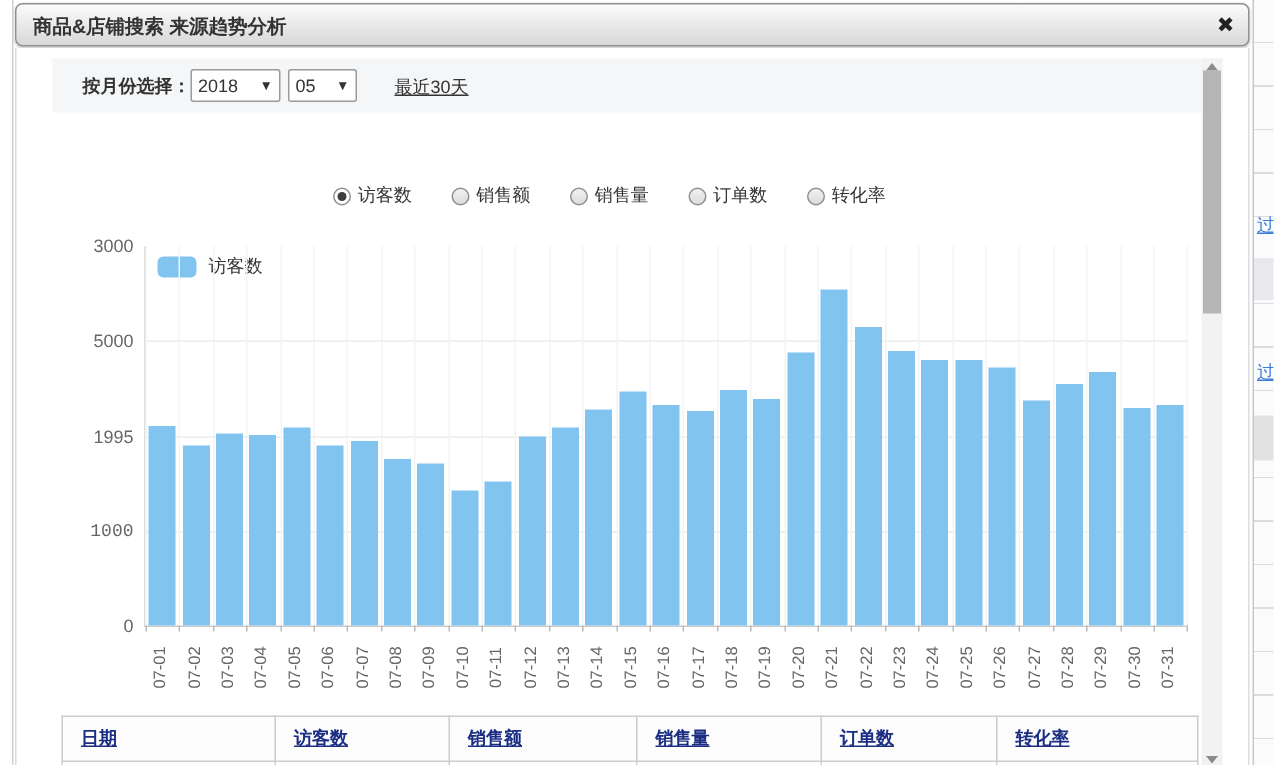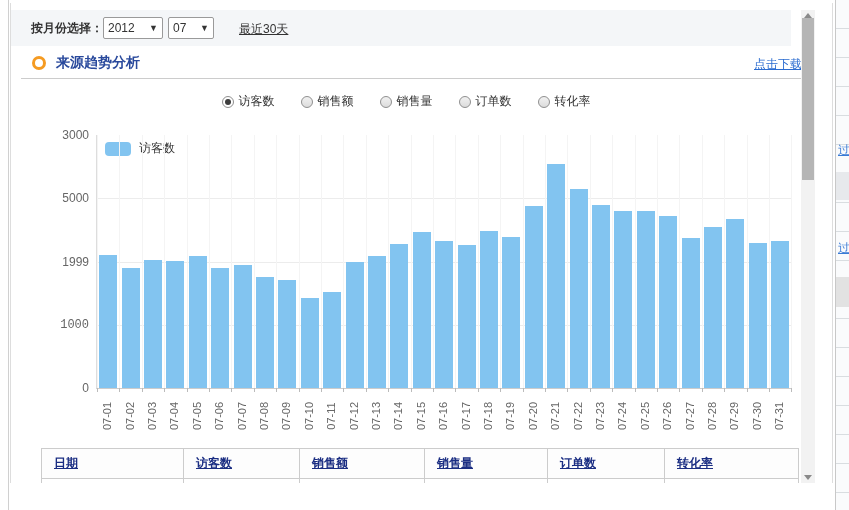--- a/index.html
+++ b/index.html
@@ -29,21 +29,21 @@
   .scrollbar{position:absolute;left:790px;top:7px;width:14px;height:473px;background:#f2f2f2;}
   .sb-arrow{position:absolute;left:0;width:14px;height:12px;}
   .sb-arrow.up{top:0;}
   .sb-arrow.down{bottom:0;}
   .sb-arrow::after{content:"";position:absolute;left:3px;}
   .sb-arrow.up::after{top:3px;border-left:4px solid transparent;border-right:4px solid transparent;border-bottom:5px solid #8a8a8a;}
   .sb-arrow.down::after{top:4px;border-left:4px solid transparent;border-right:4px solid transparent;border-top:5px solid #8a8a8a;}
   .sb-thumb{position:absolute;left:1px;top:8px;width:12px;height:162px;background:#b5b5b5;}
 
   
-  .filter-band{position:absolute;left:0;top:7px;width:780px;height:36px;background:#f4f6f8;}
+  .filter-band{position:absolute;left:24px;top:7px;width:780px;height:36px;background:#f4f6f8;}
   .filter-label{position:absolute;left:20px;top:10px;font-size:12px;font-weight:bold;color:#333;}
   .select{position:absolute;top:7px;height:22px;background:#fff;border:1px solid #9a9a9a;border-radius:2px;
     font-size:12px;color:#333;line-height:20px;padding:0 4px;box-sizing:border-box;cursor:pointer;}
   .select .car{float:right;margin-left:6px;font-size:9px;color:#333;line-height:20px;}
   .sel-year{left:92px;width:60px;}
   .sel-month{left:157px;width:46px;}
   .quick-link{position:absolute;left:228px;top:11px;font-size:12px;color:#333;text-decoration:underline;cursor:pointer;}
 
   
   .section-header{position:absolute;left:10px;top:48px;width:787px;height:27px;border-bottom:1px solid #ccc;}
@@ -89,41 +89,40 @@
 
   <div class="bg-right">
     <div class="bg-band1"></div>
     <div class="bg-band2"></div>
     <span class="bg-link" style="top:142px">过</span>
     <span class="bg-link" style="top:240px">过</span>
   </div>
 
   <div class="modal">
 
+    <div class="titlebar">
+      <span class="title">商品&amp;店铺搜索 来源趋势分析</span>
+      <span class="close-btn">✖</span>
+    </div>
 
     <div class="modal-body">
 
       <div class="filter-band">
         <span class="filter-label">按月份选择：</span>
         <span class="select sel-year">
-          <span>2012</span>
+          <span>2018</span>
           <span class="car">▼</span>
         </span>
         <span class="select sel-month">
-          <span>07</span>
+          <span>05</span>
           <span class="car">▼</span>
         </span>
         <span class="quick-link">最近30天</span>
       </div>
 
-      <div class="section-header">
-        <span class="ring-icon"></span>
-        <span class="section-title">来源趋势分析</span>
-        <span class="download-link">点击下载</span>
-      </div>
 
       <div class="radio-row">
           <span class="radio-item">
             <span class="radio-circle checked"></span>
             <span>访客数</span>
           </span>
           <span class="radio-item">
             <span class="radio-circle"></span>
             <span>销售额</span>
           </span>
@@ -137,21 +136,21 @@
           </span>
           <span class="radio-item">
             <span class="radio-circle"></span>
             <span>转化率</span>
           </span>
         </div>
 
       <div class="y-axis">
           <div class="ylab" style="top: 246px;">0</div>
           <div class="ylab" style="top: 182.75px; font-family: Liberation Mono, monospace;">1000</div>
-          <div class="ylab" style="top: 119.5px;">1999</div>
+          <div class="ylab" style="top: 119.5px;">1995</div>
           <div class="ylab" style="top: 56.25px;">5000</div>
           <div class="ylab" style="top: -7px;">3000</div>
         </div>
 
       <div class="plot">
         <div class="legend">
           <span class="legend-swatch"></span>
           <span class="legend-label">访客数</span>
         </div>
       <div class="hline" style="top: 189.75px;"></div>

